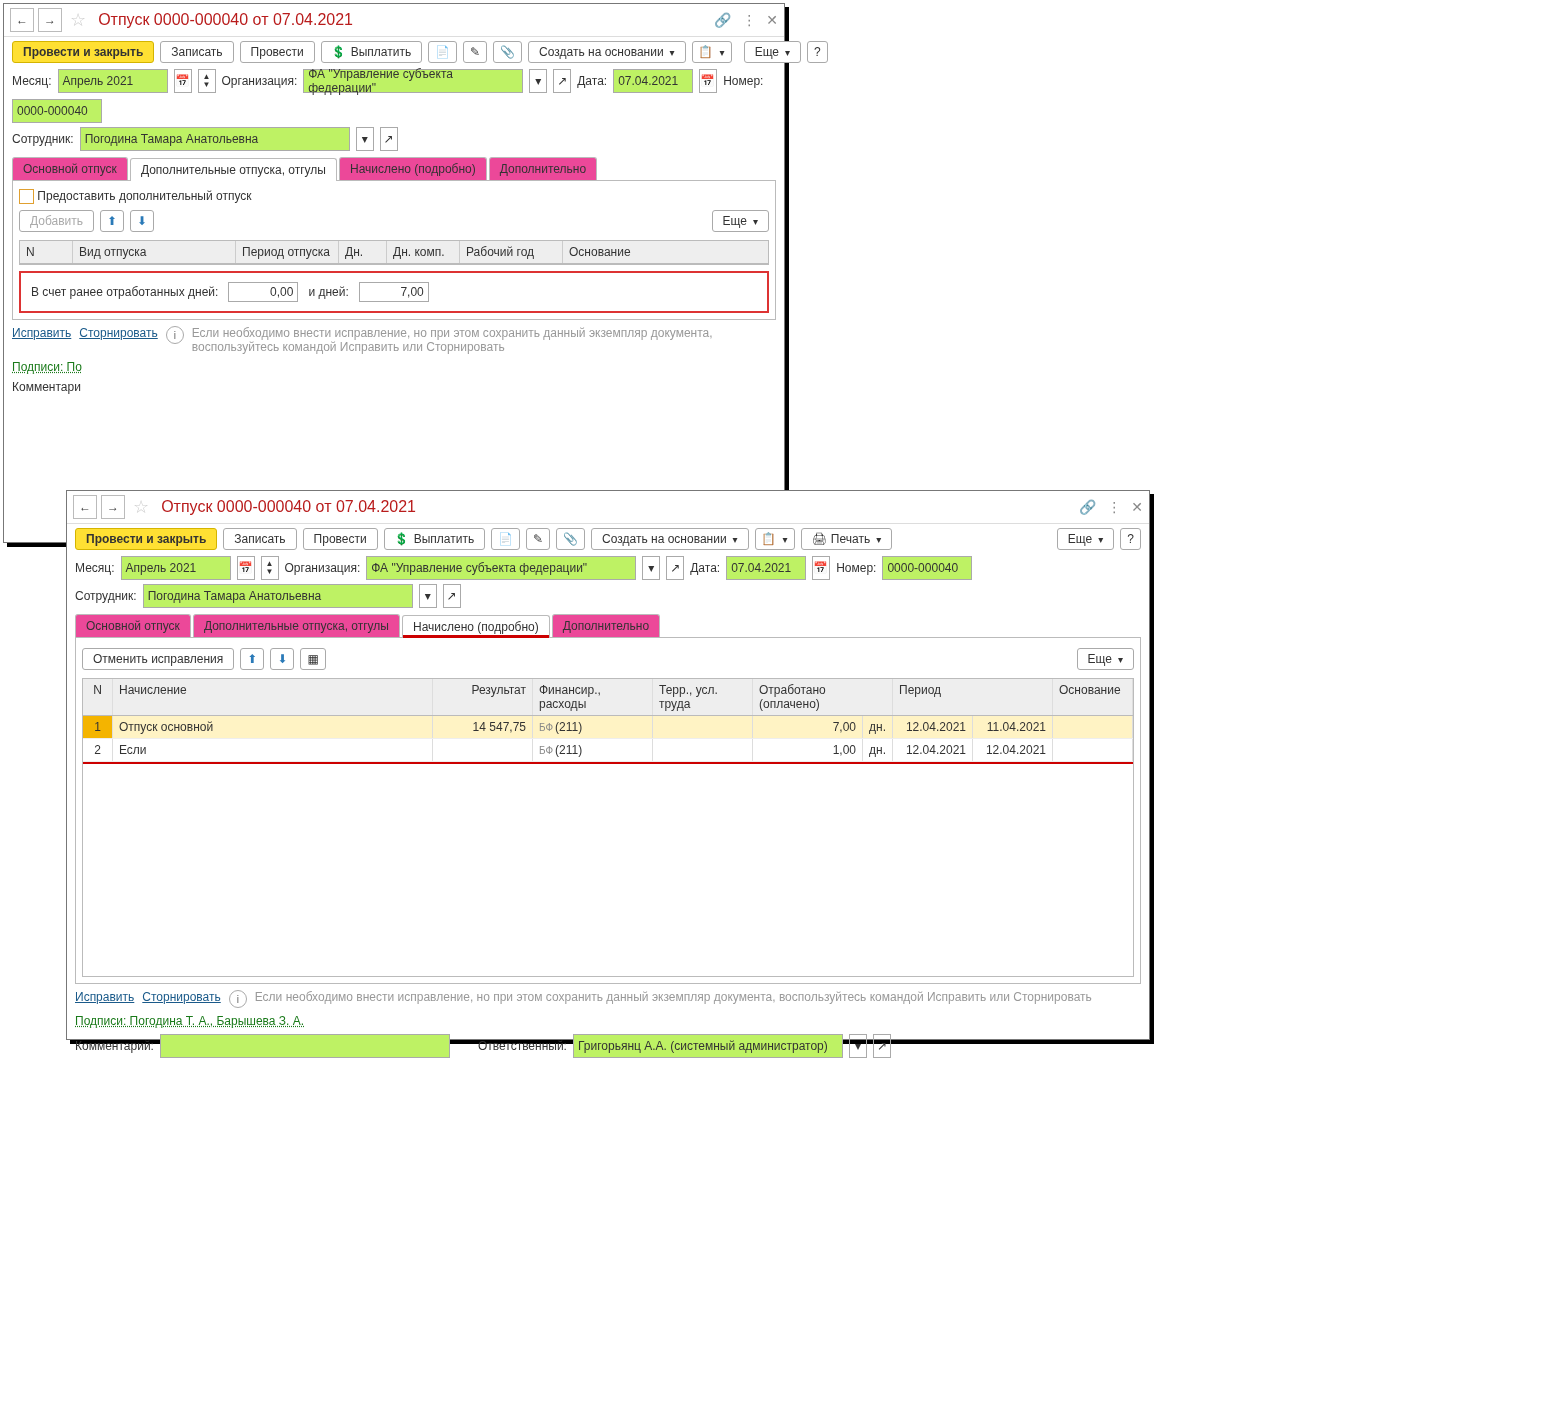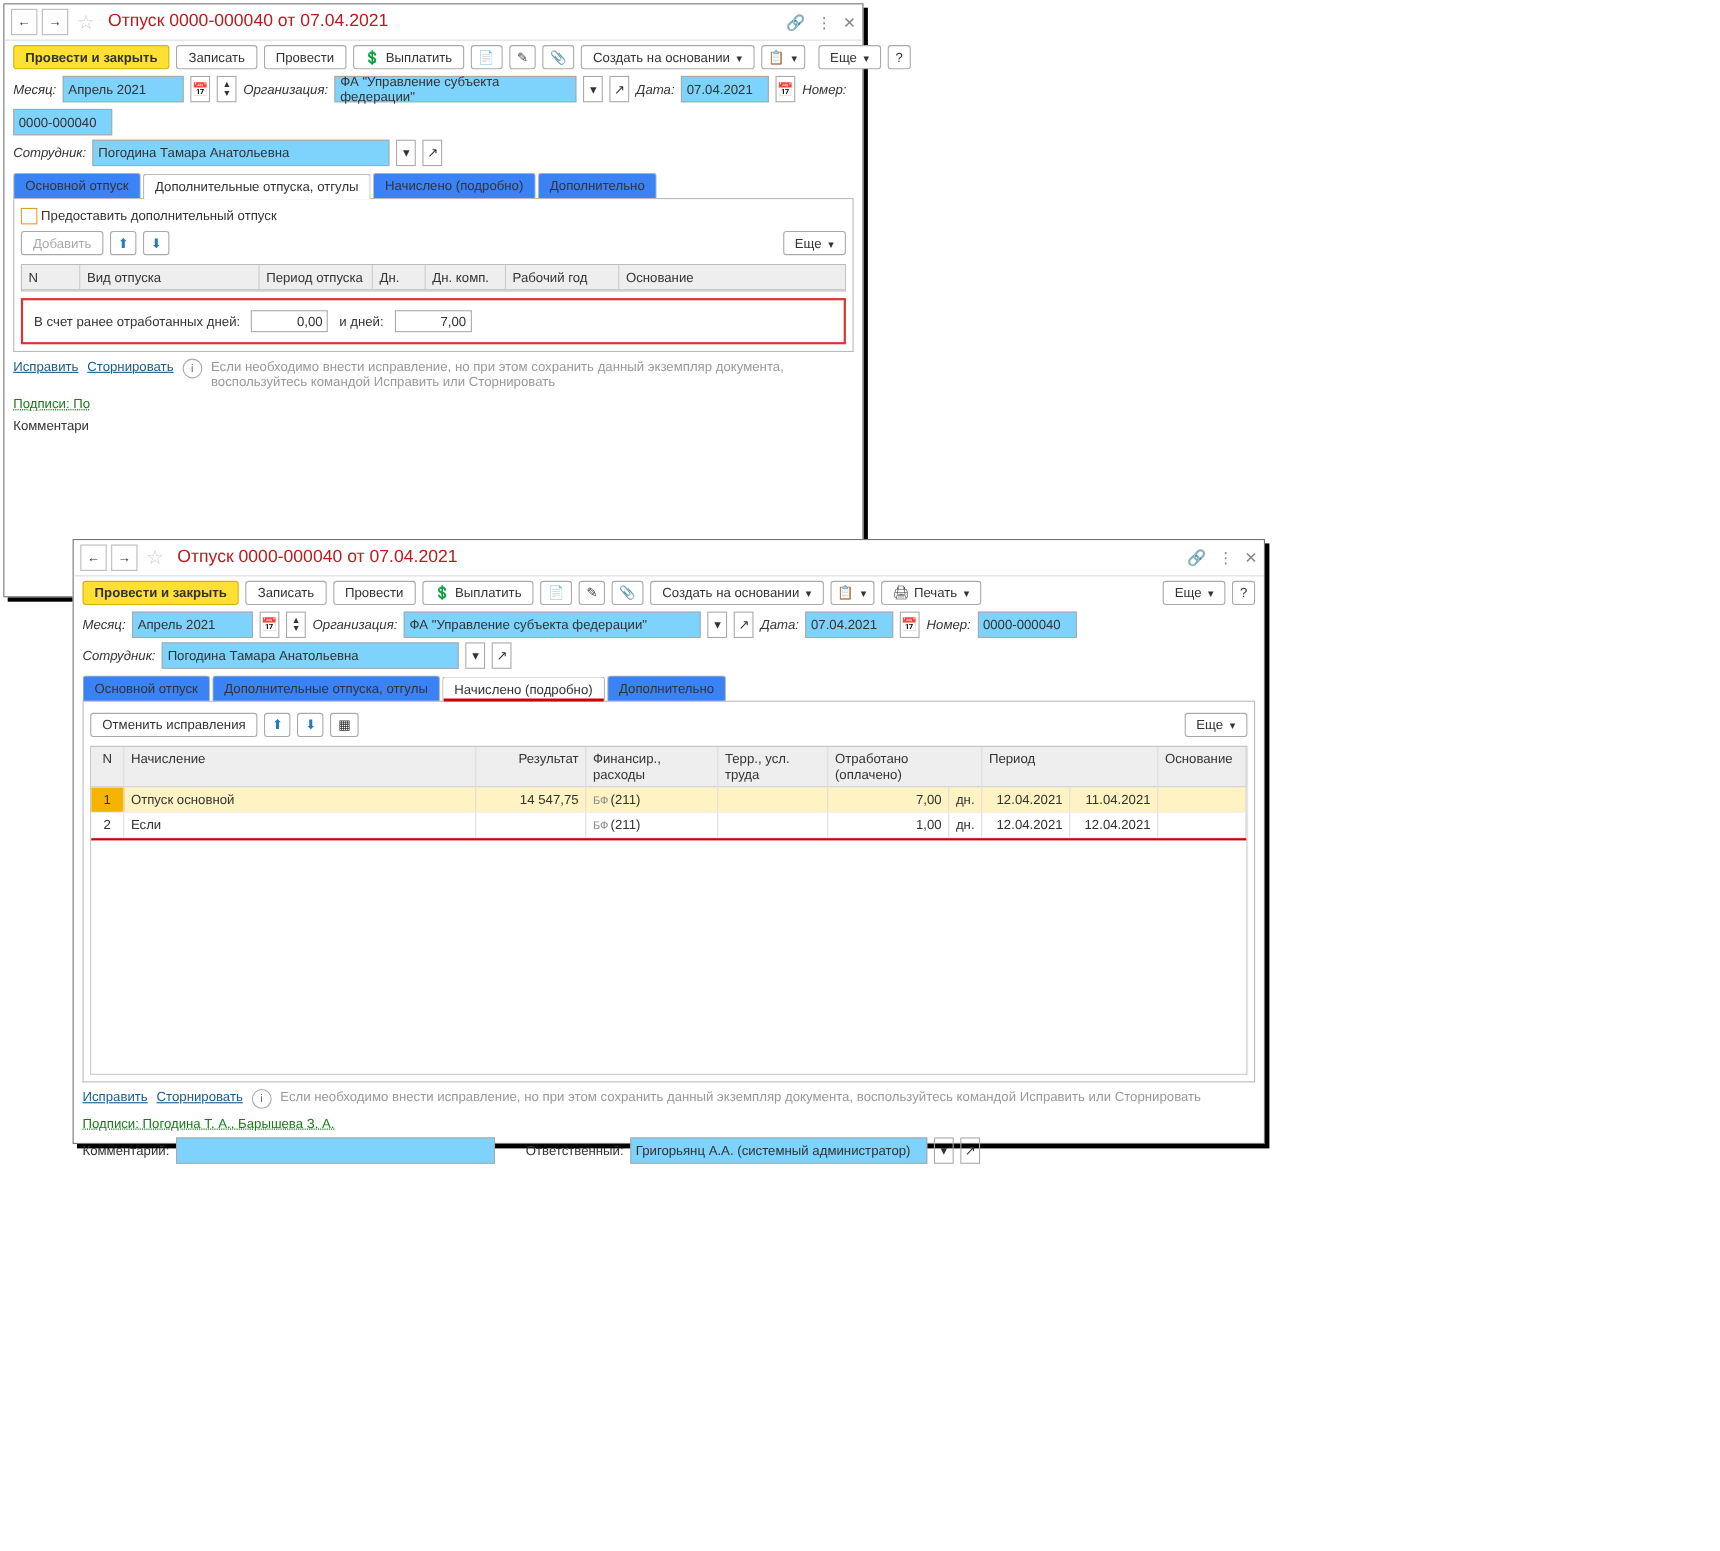--- a/index.html
+++ b/index.html
@@ -46,31 +46,31 @@
     font-size:12px; border-radius:3px;
     display:inline-flex; align-items:center; gap:4px;
     white-space:nowrap;
   }
   .btn.yellow { background:#ffe033; border-color:#d4b400; font-weight:bold;}
   .btn.iconbtn { padding:3px 6px; width:auto;}
   .btn .caret::after { content:"▾"; font-size:10px; margin-left:2px;}
   .spacer { flex:1; }
 
   .field-row { display:flex; align-items:center; gap:6px; padding:2px 8px; flex-wrap:wrap;}
-  .field-label { white-space:nowrap;font-style:italic; }
+  .field-label { white-space:nowrap; }
   .input {
-    border:1px solid #aaa; background:#7dd3fc; padding:2px 4px; height:18px;
+    border:1px solid #aaa; background:#bef264; padding:2px 4px; height:18px;
     display:inline-flex; align-items:center;
   }
   .mini { width:16px; text-align:center; border:1px solid #aaa; height:22px; display:inline-flex;align-items:center;justify-content:center;}
 
   .tabs { display:flex; border-bottom:1px solid #bbb; margin:4px 8px 0 8px;}
   .tab {
     border:1px solid #bbb; border-bottom:none;
-    padding:4px 10px; margin-right:2px; background:#3b82f6;
+    padding:4px 10px; margin-right:2px; background:#ec4899;
     border-top-left-radius:3px;border-top-right-radius:3px;
     font-size:12px;
   }
   .tab.active { background:#fff; position:relative; top:1px;}
   .tab.underline { box-shadow: inset 0 -3px 0 #c00; }
 
   .content { margin:0 8px; border:1px solid #bbb; border-top:none; padding:6px; }
 
   .chk { width:13px;height:13px;border:1px solid #888;display:inline-block;vertical-align:middle;
          text-align:center;line-height:11px;font-size:11px;}

